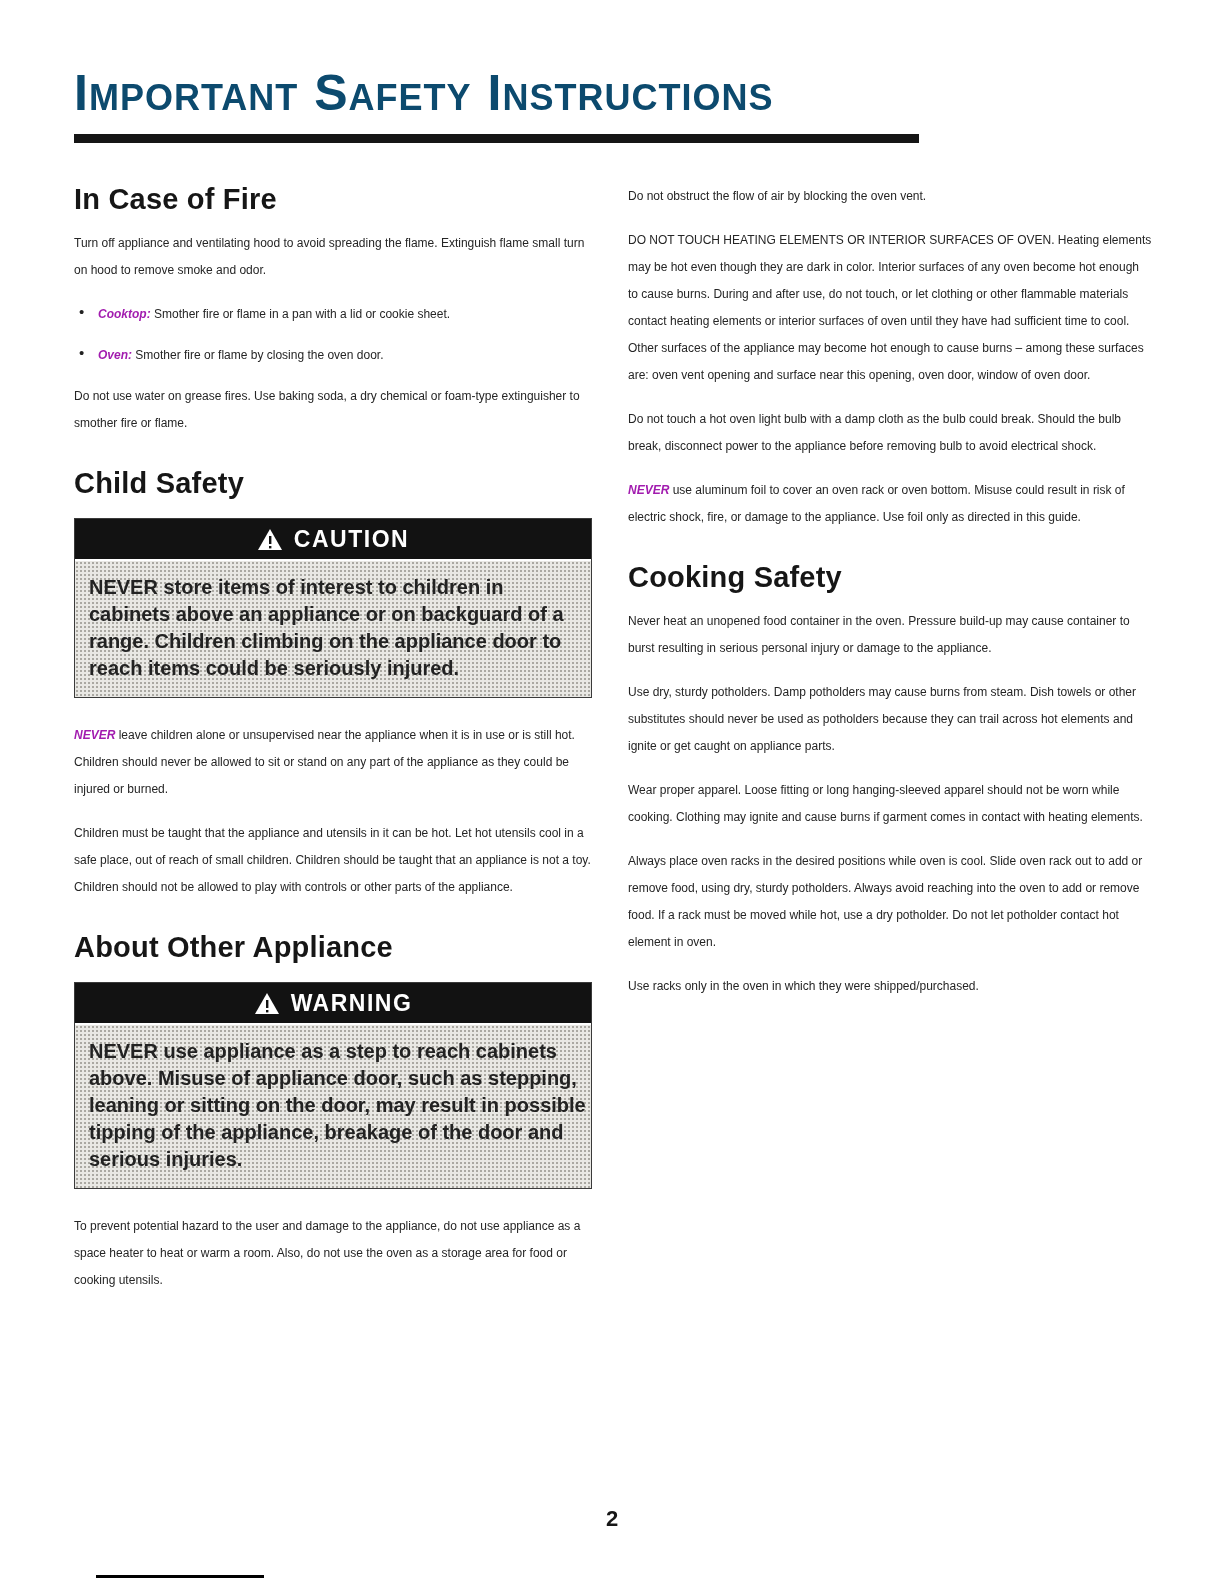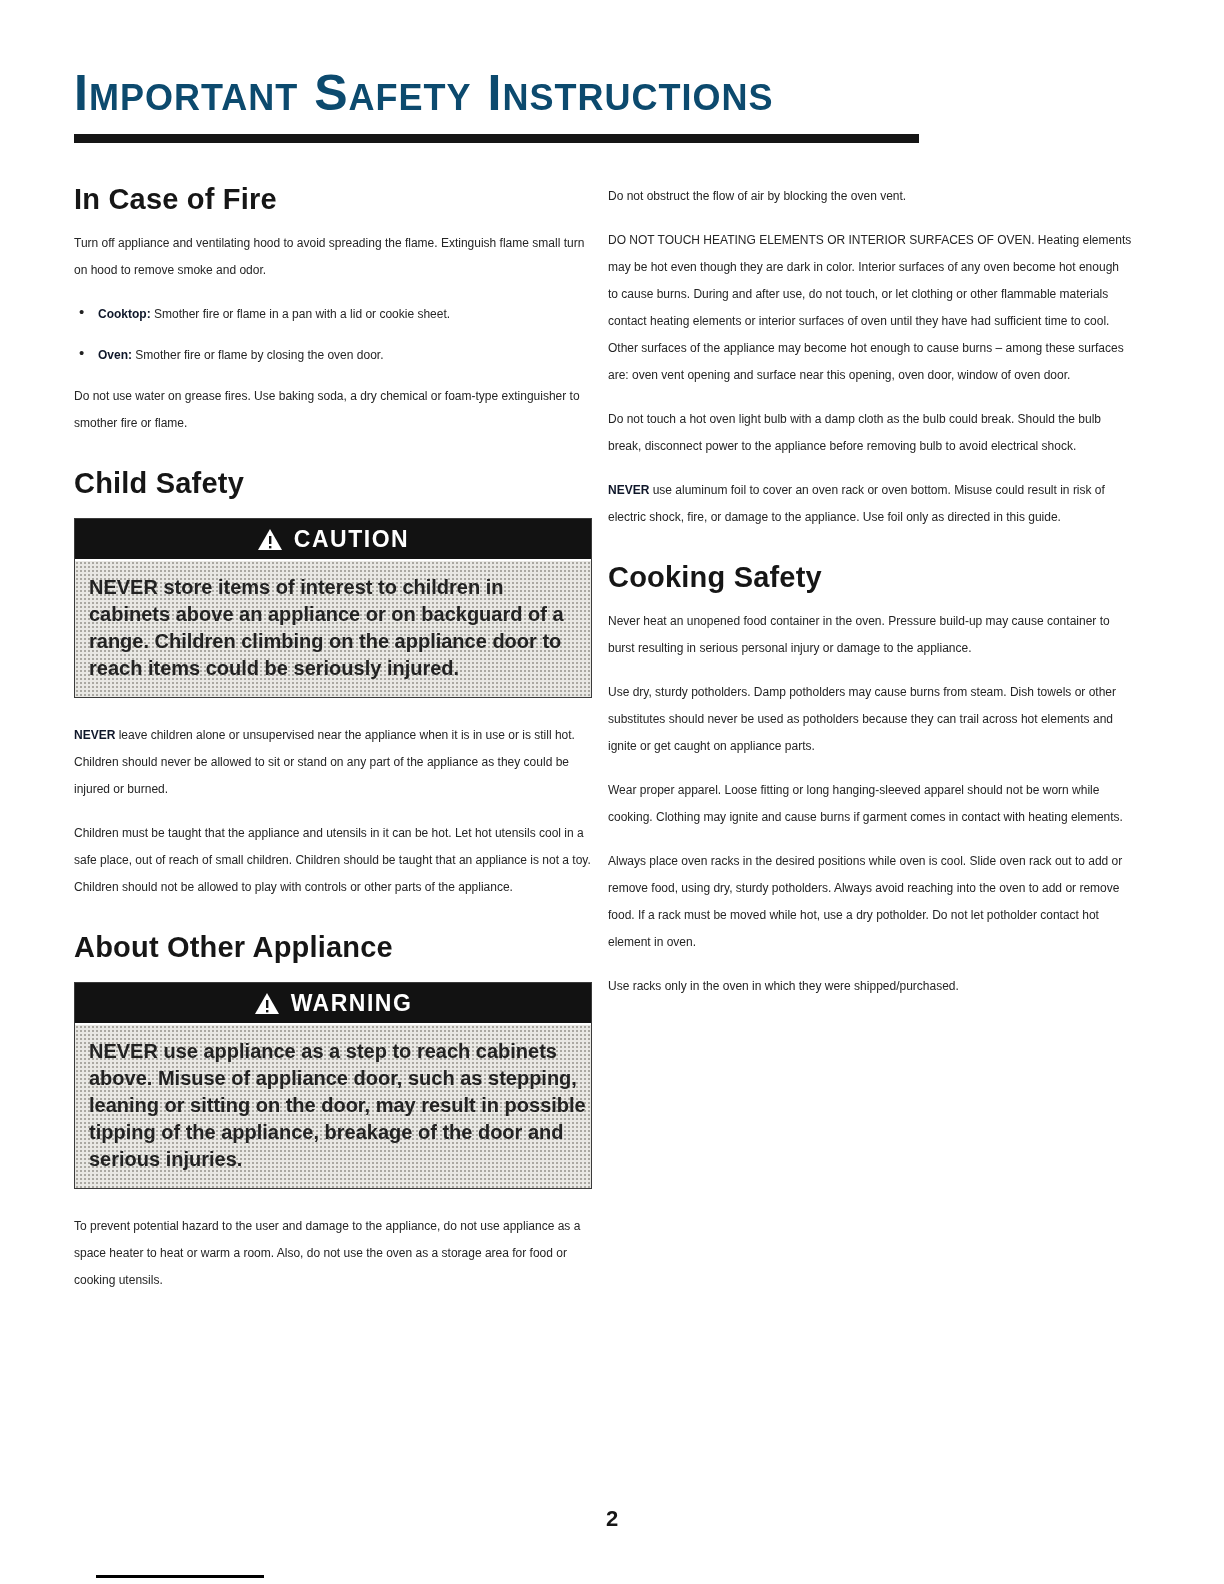--- a/index.html
+++ b/index.html
@@ -13,33 +13,33 @@
 
   
   .title { font-weight:bold; color:#0c4a6e; letter-spacing:1px; white-space:nowrap; }
   .title .tw {
     display:inline-block; font-size:36px; text-transform:uppercase; margin-right:16px;
   }
   .title .tw::first-letter { font-size:50px; }
   .title-rule { margin-top:12px; width:845px; height:9px; background:#151515; }
 
   
-  .columns { display:flex; gap:16px; margin-top:40px; }
+  .columns { display:flex; gap:36px; margin-top:40px; }
   .col { flex:0 0 auto; }
   .col.left  { width:518px; }
   .col.right { width:524px; }
 
   h2.sec-heading {
     font-size:29px; font-weight:bold; color:#161616;
     margin:30px 0 14px 0; letter-spacing:0.2px;
   }
   section:first-child > h2.sec-heading { margin-top:0; }
 
   p.body { font-size:12px; line-height:27px; margin-bottom:17px; color:#252525; }
-  p.body b { color:#0f172a; }
+  p.body b { color:#a21caf;font-style:italic; }
 
   
   ul.bullets { list-style:none; margin:0 0 4px 0; }
   li.bullet { position:relative; padding-left:24px; margin-bottom:14px; }
   li.bullet::before {
     content:"•"; position:absolute; left:5px; top:2px; font-size:15px; color:#222;
   }
   li.bullet p.body { margin-bottom:0; }
   li.bullet p.note { margin-top:14px; }
 

